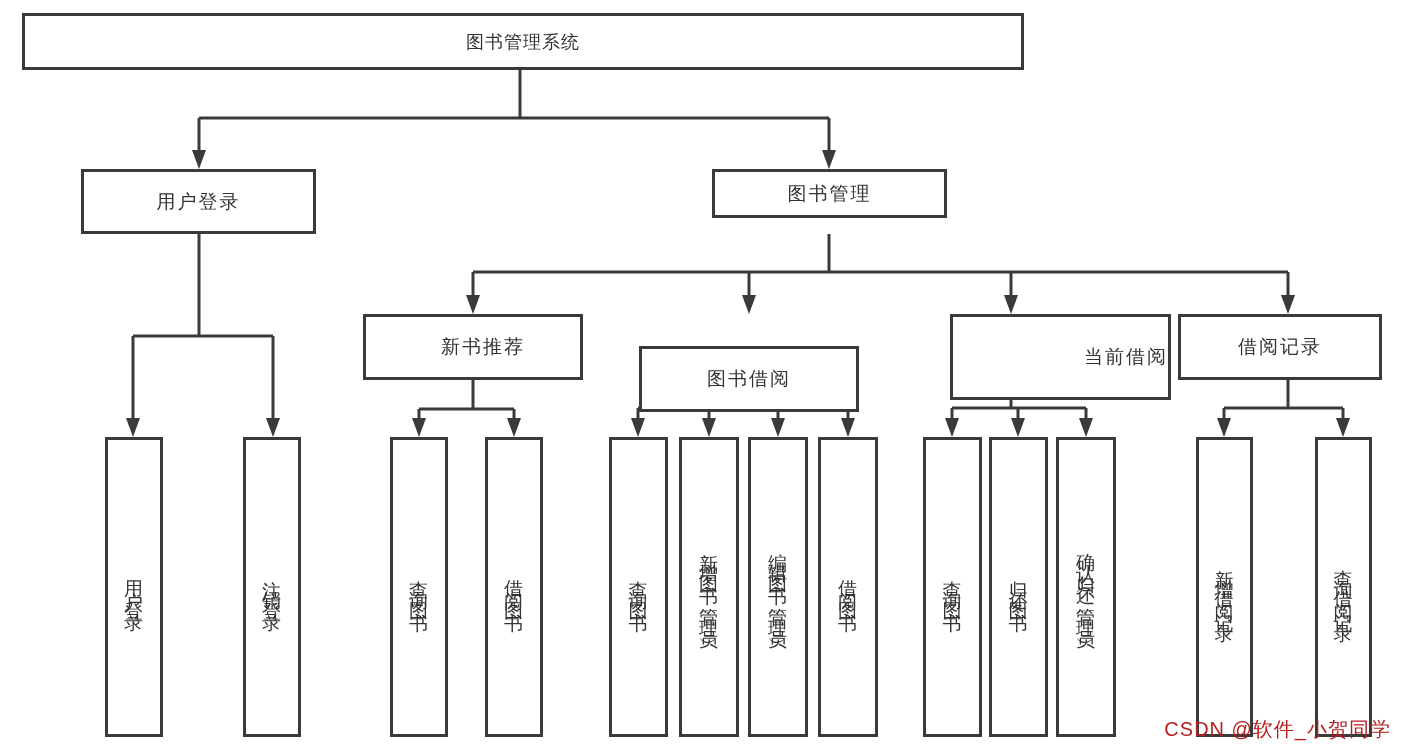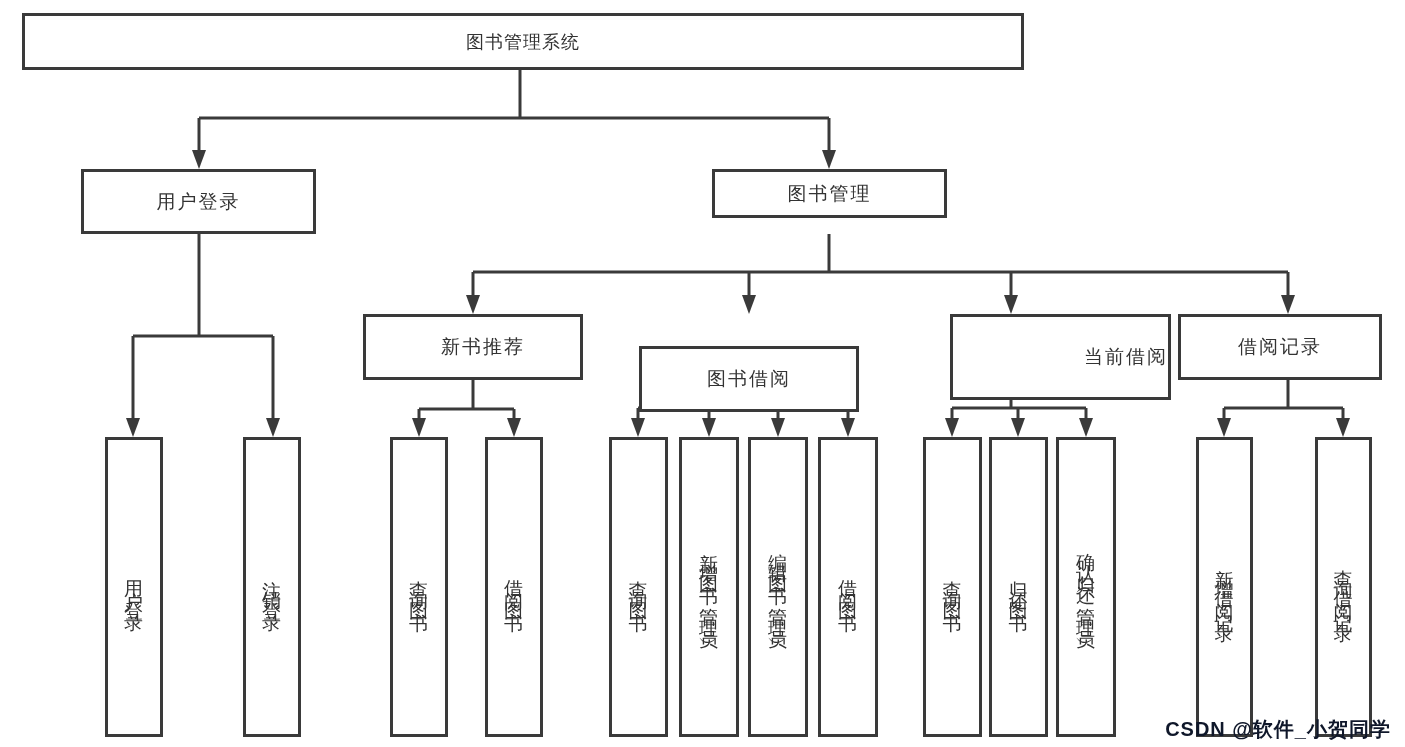--- a/index.html
+++ b/index.html
@@ -37,24 +37,23 @@
     letter-spacing:11px;
     line-height:1;
     color:#333333;
     white-space:nowrap;
   }
   .watermark {
     position:absolute;
     top:716px; right:14px;
     font-size:20px;
     letter-spacing:1px;
-    color:#0f172a;
+    color:#b91c1c;
     z-index:5;
     white-space:nowrap;
-    font-weight:bold;
   }
 </style>
 </head>
 <body>
 
 <div class="canvas">
 
   <svg class="connectors" viewBox="0 0 1405 747" xmlns="http://www.w3.org/2000/svg">
     <g stroke="#3a3a3a" stroke-width="3" fill="none">
 

